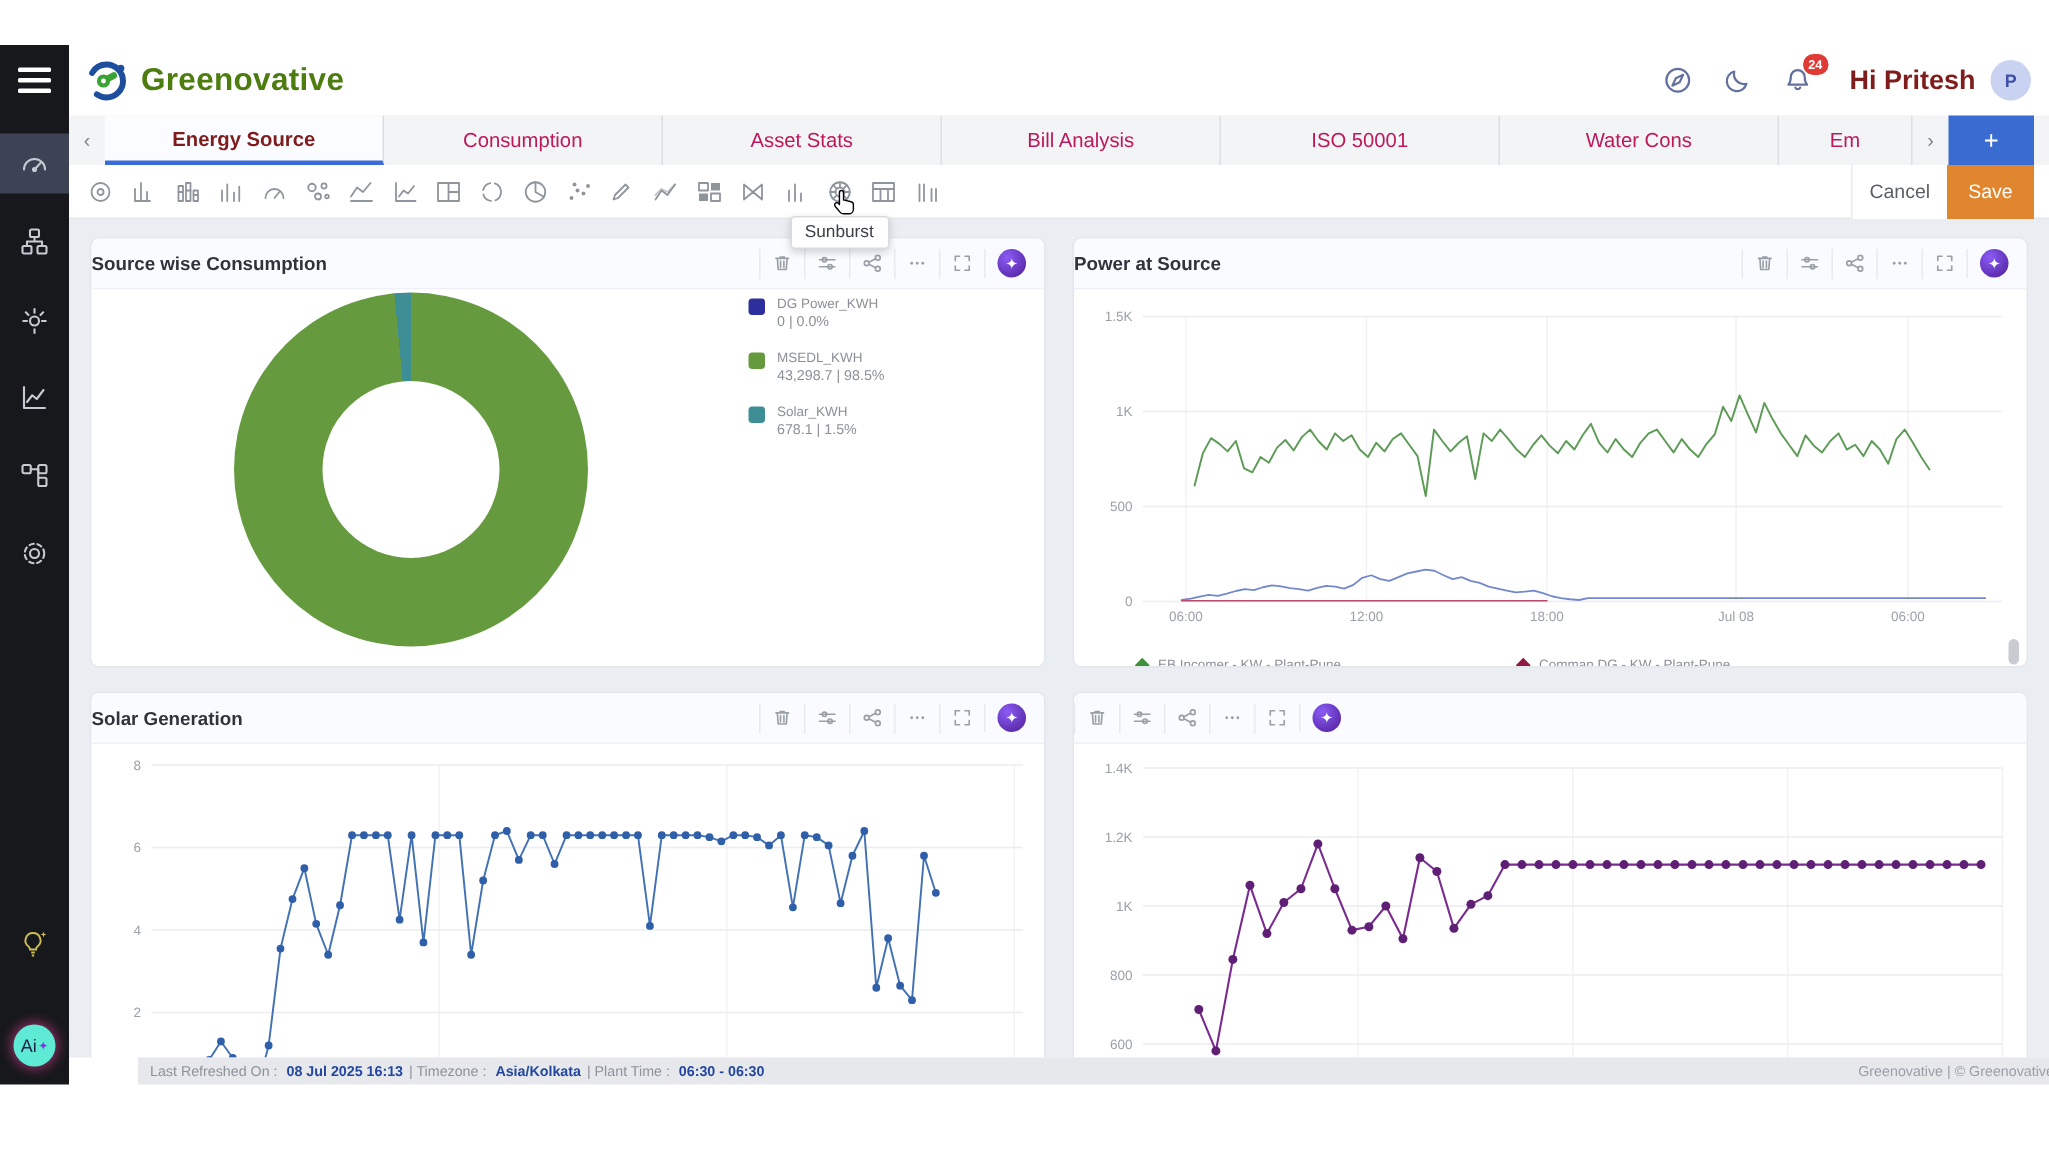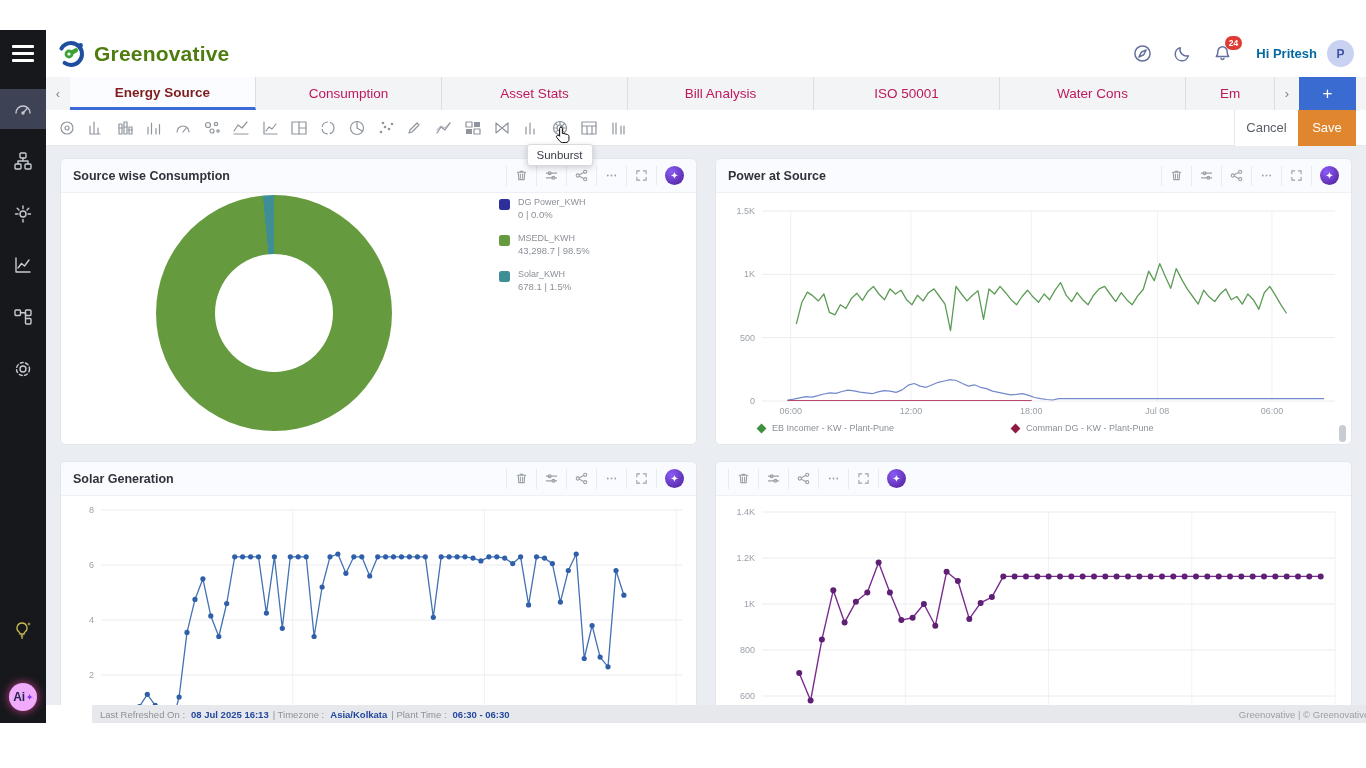--- a/index.html
+++ b/index.html
@@ -9,34 +9,34 @@
   
   .sidebar { position:absolute; left:0; top:0; width:46px; height:693px; background:#17181c; z-index:30; display:flex; flex-direction:column; align-items:center; }
   .burger { width:46px; height:47px; display:flex; flex-direction:column; justify-content:center; align-items:center; gap:4px; cursor:pointer; }
   .burger i { display:block; width:22px; height:3px; background:#fff; border-radius:1px; }
   .nav { width:46px; height:40px; display:flex; align-items:center; justify-content:center; margin-top:12px; }
   .nav.active { background:#3d4254; }
   .nav svg { width:20px; height:20px; stroke:#c6cad2; fill:none; stroke-width:1.4; stroke-linecap:round; stroke-linejoin:round; }
   .side-bottom { margin-top:auto; display:flex; flex-direction:column; align-items:center; gap:14px; padding-bottom:12px; }
   .bulb svg { width:20px; height:20px; stroke:#cdbd55; fill:none; stroke-width:1.3; }
   .bulb .spark { fill:#cdbd55; stroke:none; }
-  .aibadge { width:28px; height:28px; border-radius:50%; background:#f0abfc; color:#23244a; font-weight:bold; font-size:12px; display:flex; align-items:center; justify-content:center; box-shadow:0 0 7px 2px rgba(190,60,130,.65);margin-top:25px; }
+  .aibadge { width:28px; height:28px; border-radius:50%; background:#5eead4; color:#23244a; font-weight:normal; font-size:12px; display:flex; align-items:center; justify-content:center; box-shadow:0 0 7px 2px rgba(190,60,130,.65);margin-top:25px; }
   .aibadge sup { color:#7c3aed; font-size:8px; margin-left:1px; }
 
   
   .main { position:absolute; left:46px; top:0; width:1320px; height:695px; }
 
   .header { height:47px; background:#fff; display:flex; align-items:center; padding:0 12px 0 10px; }
   .logo { display:flex; align-items:center; gap:8px; }
   .logo-text { color:#4d7c0f; font-size:21px; font-weight:bold; letter-spacing:.2px; }
   .hspacer { flex:1; }
   .hicon { width:22px; height:22px; margin:0 9px; position:relative; display:flex; align-items:center; justify-content:center; cursor:pointer; }
   .hicon svg { width:19px; height:19px; stroke:#64719e; fill:none; stroke-width:1.4; stroke-linecap:round; stroke-linejoin:round; }
   .badge { position:absolute; top:-7px; right:-9px; background:#e03a34; color:#fff; font-size:8.5px; font-weight:bold; border-radius:8px; padding:2px 4px; }
-  .greet { font-size:13px; font-weight:bold; color:#0369a1; margin:0 10px 0 14px; }
+  .greet { font-size:18px; font-weight:bold; color:#7f1d1d; margin:0 10px 0 14px; }
   .avatar { width:27px; height:27px; border-radius:50%; background:#c9d3f1; color:#3f51a8; font-size:12px; font-weight:bold; display:flex; align-items:center; justify-content:center; cursor:pointer; }
 
   
   .tabbar { height:33px; background:#f3f4f6; display:flex; align-items:stretch; }
   .tscroll { width:24px; display:flex; align-items:center; justify-content:center; color:#7d828a; font-size:13px; cursor:pointer; }
   .tab { width:186px; display:flex; align-items:center; justify-content:center; font-size:13.5px; color:#be185d; border-right:1px solid #dcdee2; cursor:pointer; background:#f3f4f6; }
   .tab.active { background:#fbfcff; color:#7f1d1d; font-weight:bold; border-bottom:3px solid #3b6bd6; }
   .tab.trunc { width:auto; flex:1; overflow:hidden; white-space:nowrap; }
   .addtab { width:57px; margin-right:10px; background:#3a6bd0; color:#fff; font-size:17px; display:flex; align-items:center; justify-content:center; cursor:pointer; }
 
@@ -48,40 +48,40 @@
   .tspacer { flex:1; }
   .cancel-btn { width:64px; height:36px; background:#fff; border:none; border-left:1px solid #e8eaee; color:#5a5f66; font-size:13px; cursor:pointer; font-family:inherit; }
   .save-btn { width:58px; height:36px; margin-right:10px; background:#e0862f; border:none; color:#fff; font-size:13px; cursor:pointer; font-family:inherit; }
   .tooltip { position:absolute; top:27px; left:50%; transform:translateX(-50%); background:#fefefe; border:1px solid #d9dbe0; border-radius:3px; box-shadow:0 2px 6px rgba(0,0,0,.18); font-size:11.5px; color:#3a3e45; padding:4px 9px; white-space:nowrap; z-index:60; }
   .cursor { position:absolute; top:9px; left:8px; width:15px; height:17px; z-index:61; }
 
   
   .content { position:absolute; top:116px; left:0; width:1320px; height:559px; background:#eaedf2; overflow:hidden;
              display:grid; grid-template-columns:637px 637px; grid-template-rows:287px 380px; gap:16px 18px; padding:12px 14px; }
   .panel { background:#fff; border:1px solid #e3e6ec; border-radius:6px; overflow:hidden; display:flex; flex-direction:column; }
-  .phead { height:34px; background:#fafbfe; border-bottom:1px solid #eef0f5; display:flex; align-items:center; padding:0 4px 0 12px; flex:none; }
+  .phead { height:34px; background:#fafbfe; border-bottom:1px solid #eef0f5; display:flex; align-items:center; padding:0 4px 0 0; flex:none; }
   .phead h3 { font-size:12.5px; font-weight:bold; color:#2f333b; flex:1; }
   .pactions { display:flex; align-items:center; height:100%; }
   .pa { border-left:1px solid #e8eaee; padding:0 8px; height:20px; display:flex; align-items:center; cursor:pointer; }
   .pa svg { width:13px; height:13px; stroke:#9aa0a8; fill:none; stroke-width:1.2; stroke-linecap:round; stroke-linejoin:round; }
   .pa-ai { border-left:1px solid #e8eaee; padding:0 8px 0 8px; display:flex; align-items:center; cursor:pointer; }
   .pa-ai .orb { width:19px; height:19px; border-radius:50%; background:radial-gradient(circle at 35% 30%,#8b5cf6,#4c1d95); color:#fff; font-size:10px; display:flex; align-items:center; justify-content:center; }
   .pbody { position:relative; flex:1; background:#fff; }
 
   
   .donut { position:absolute; left:95px; top:2px; width:236px; height:236px; border-radius:50%; }
   .donut-hole { position:absolute; left:154px; top:61px; width:118px; height:118px; border-radius:50%; background:#fff; }
   .dlegend { position:absolute; left:438px; top:4px; display:flex; flex-direction:column; gap:13px; }
   .dleg-item { display:flex; gap:8px; }
   .dleg-marker { width:11px; height:11px; border-radius:2.5px; margin-top:2px; flex:none; }
   .dleg-name { font-size:9px; color:#8b9098; }
   .dleg-val { font-size:9.5px; color:#8b9098; margin-top:2px; }
 
   
-  .llegend { height:24px; display:flex; align-items:flex-start; padding-left:42px; gap:118px; position:relative; }
+  .llegend { height:24px; display:flex; align-items:flex-end; padding-left:42px; gap:118px; position:relative; }
   .lleg-item { display:flex; align-items:center; gap:7px; }
   .diamond { width:7px; height:7px; transform:rotate(45deg); flex:none; }
   .lleg-label { font-size:9px; color:#8b9098; }
   .scrollpill { position:absolute; right:5px; top:2px; width:7px; height:17px; border-radius:4px; background:#c8cbd1; cursor:pointer; }
 
   
   .statusbar { position:absolute; left:46px; top:675px; width:1320px; height:18px; background:#e6e8ec; display:flex; align-items:center; font-size:9.5px; color:#8d929a; padding:0 8px; z-index:25; }
   .statusbar b { color:#23479e; margin:0 4px; font-weight:bold; }
   .statusbar .lbl { margin-right:2px; }
   .foot-right { position:absolute; right:10px; color:#9aa0a6; }

